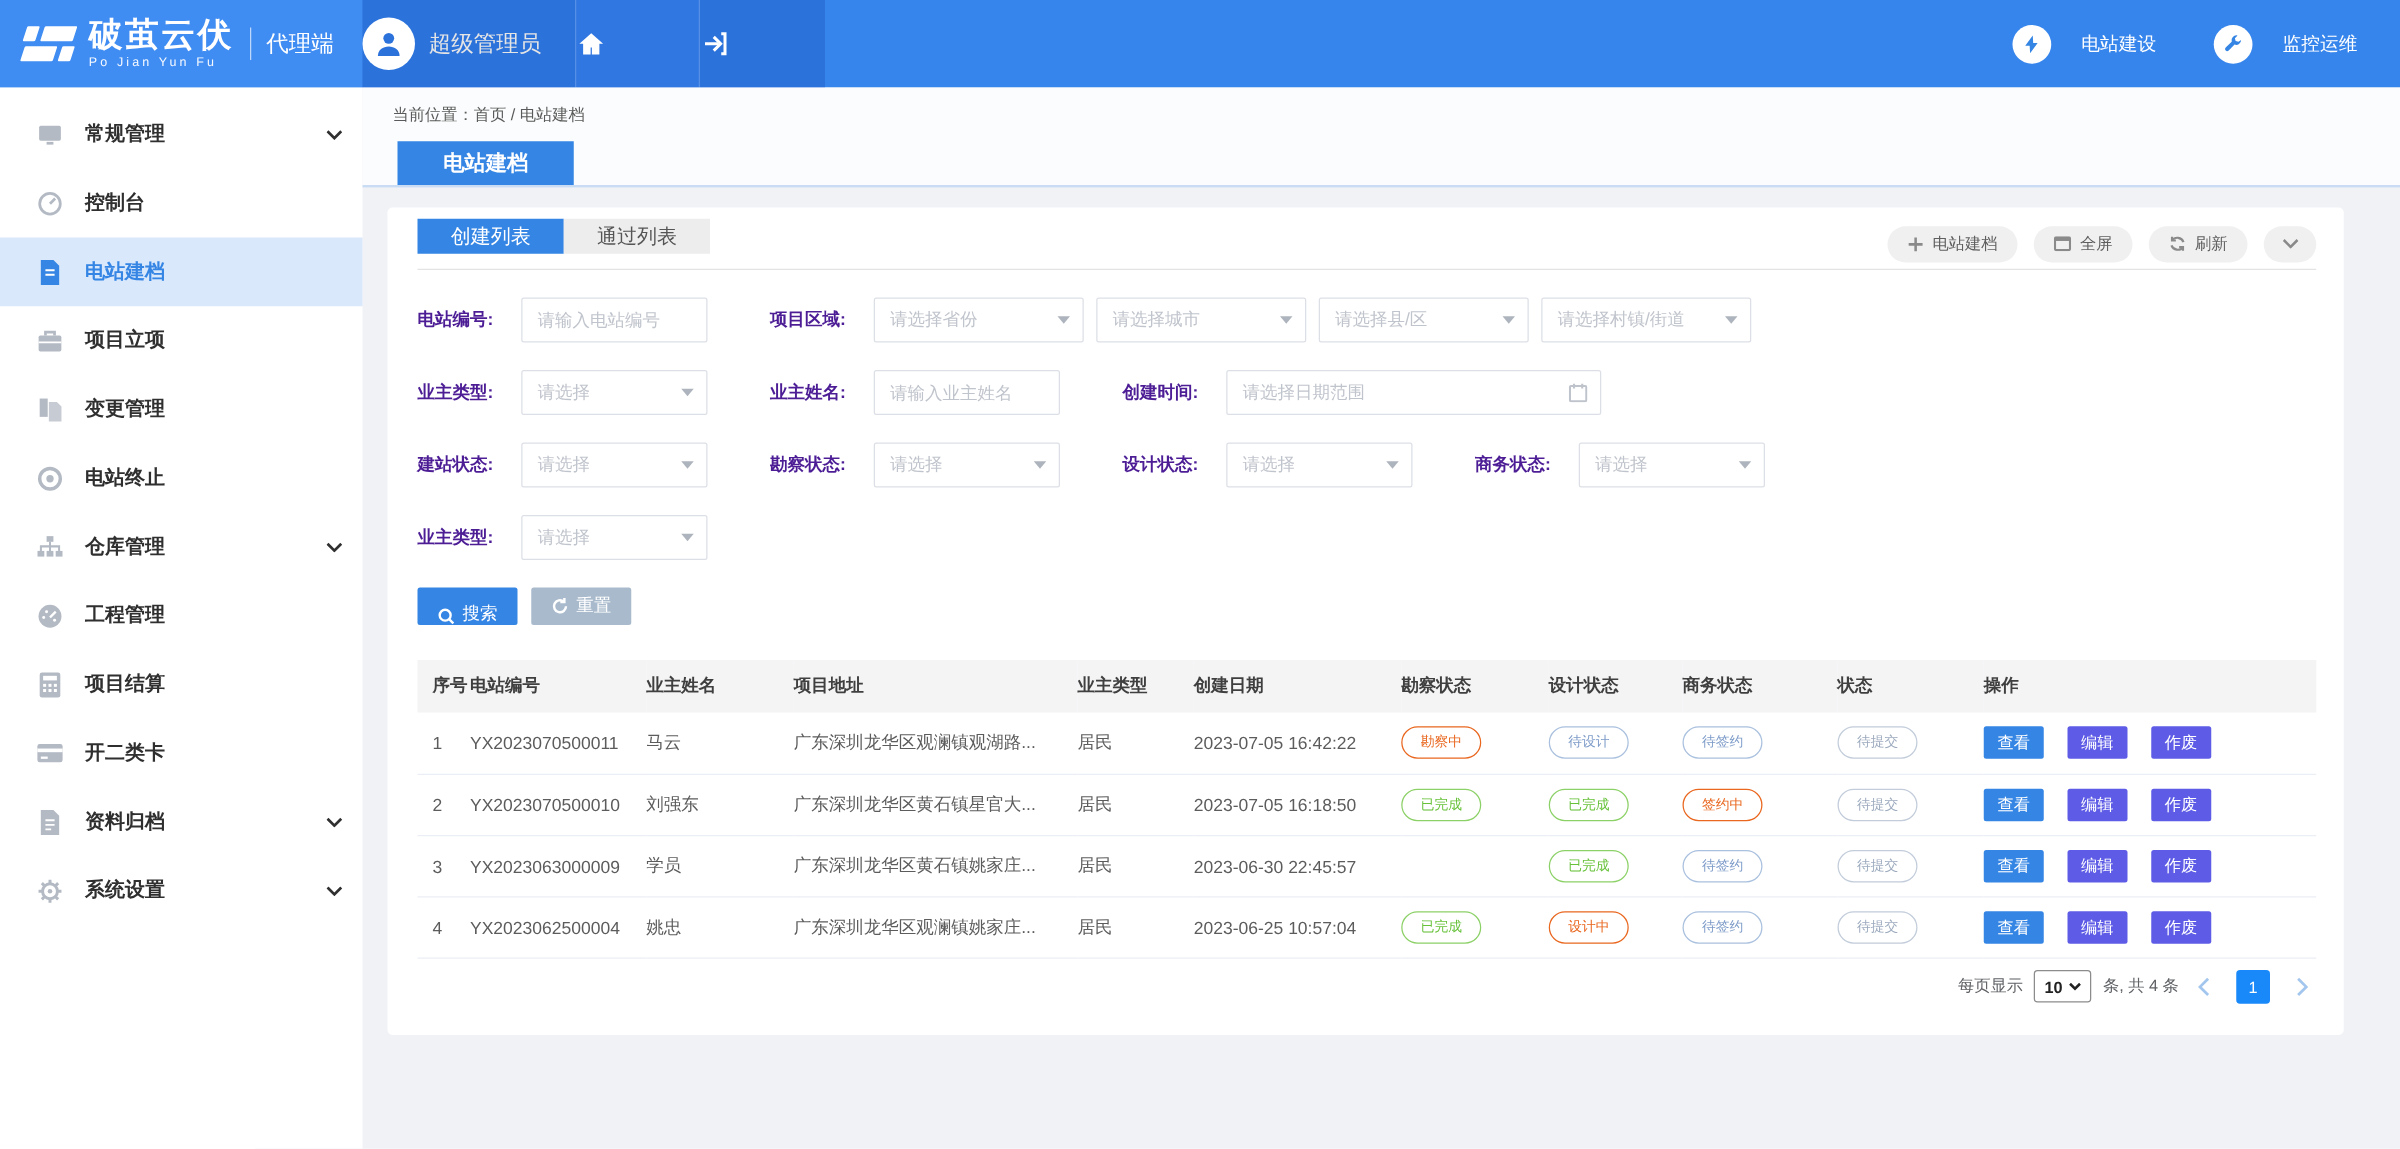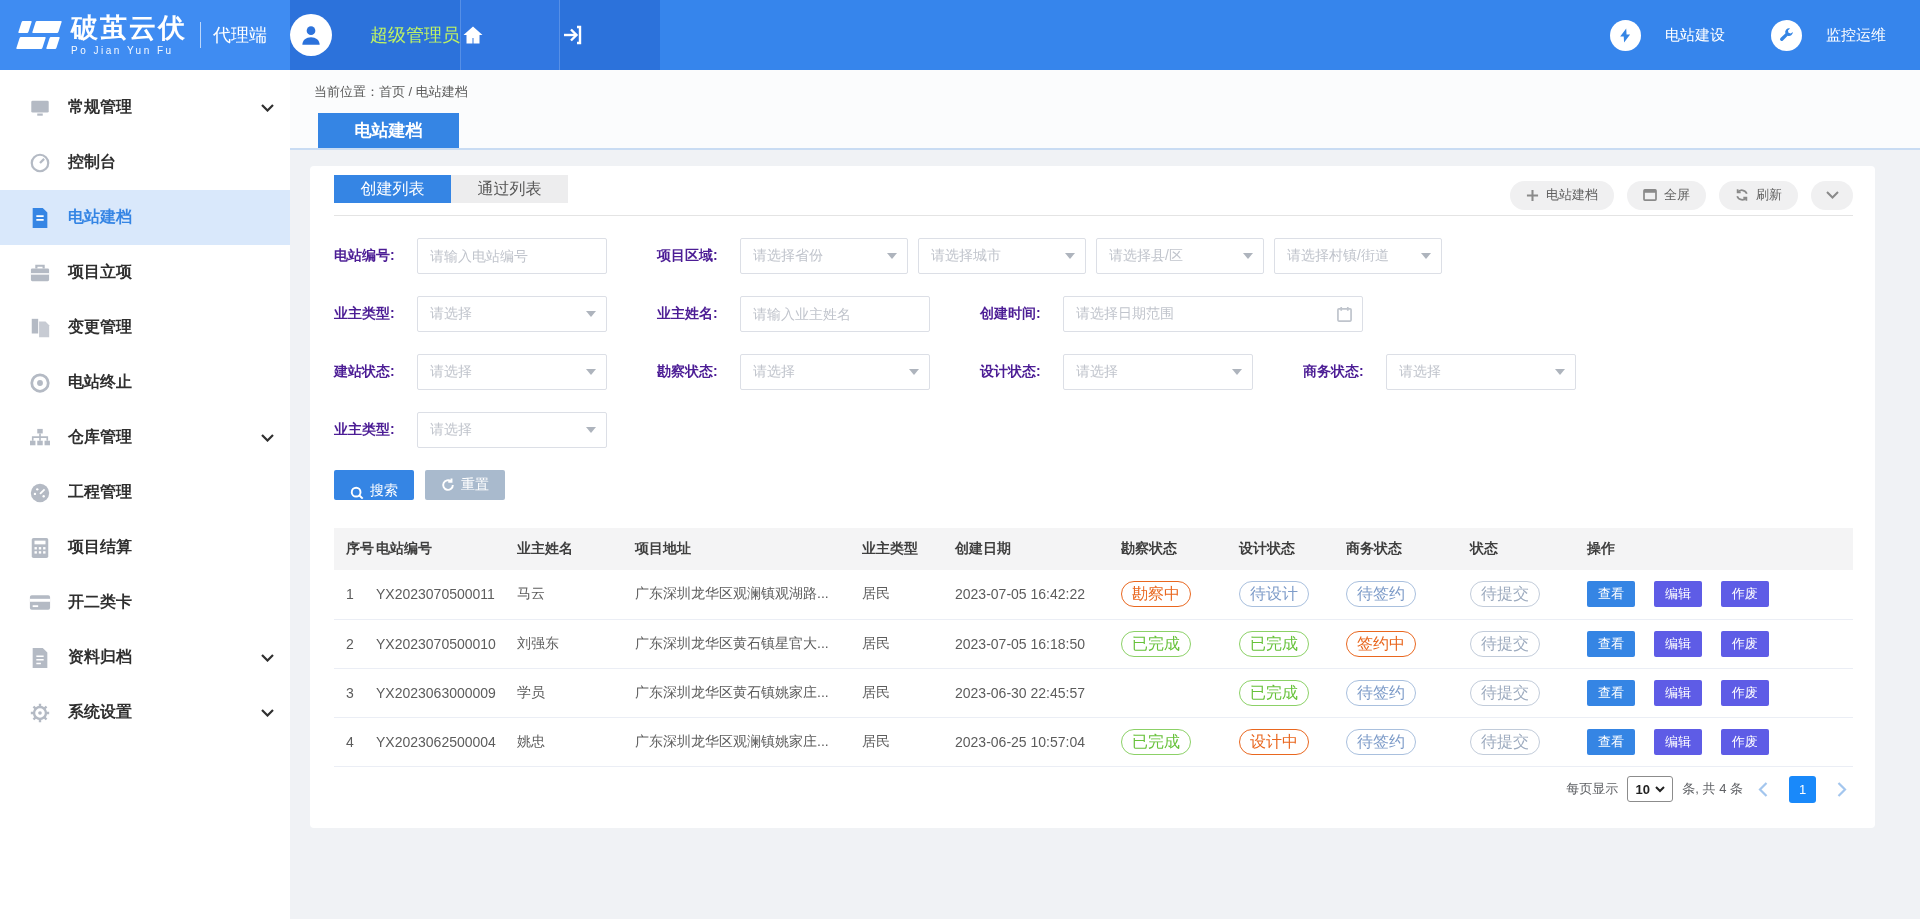--- a/index.html
+++ b/index.html
@@ -13,21 +13,21 @@
   .logo-mark { width:46px; height:38px; position:relative; flex:none; }
   .logo-mark .b1,.logo-mark .b2,.logo-mark .s1,.logo-mark .s2 { position:absolute; background:#fff; transform:skewX(-18deg); border-radius:1px; }
   .logo-mark .s1 { left:4px; top:5px; width:10px; height:12px; }
   .logo-mark .b1 { left:18px; top:5px; width:26px; height:12px; }
   .logo-mark .b2 { left:2px; top:21px; width:26px; height:12px; }
   .logo-mark .s2 { left:32px; top:21px; width:10px; height:12px; }
   .brand-text { margin-left:9px; color:#fff; line-height:1; }
   .brand-text .cn { font-size:27px; font-weight:bold; letter-spacing:2px; }
   .brand-text .en { font-size:10px; letter-spacing:2.5px; margin-top:4px; opacity:.95; }
   .edition { margin-left:13px; padding-left:12px; border-left:1px solid rgba(255,255,255,.65); color:#fff; font-size:18px; height:26px; line-height:26px; }
-  .nav-block { display:flex; align-items:center; justify-content:space-between; color:#bef264; }
+  .nav-block { display:flex; align-items:center; justify-content:flex-start; color:#e5e5e5; }
   .nav-user { width:170px; background:#2C72DB; gap:11px; }
   .avatar { width:42px; height:42px; border-radius:50%; background:#fff; display:flex; align-items:center; justify-content:center; }
   .nav-user .uname { font-size:18px; }
   .nav-home { width:100px; background:#3177E1; border-left:1px solid rgba(255,255,255,.18); border-right:1px solid rgba(255,255,255,.18); cursor:pointer; }
   .nav-logout { width:100px; background:#2C72DB; cursor:pointer; }
   .nav-right { margin-left:auto; display:flex; align-items:center; gap:46px; padding-right:34px; }
   .shortcut { display:flex; align-items:center; gap:24px; color:#fff; font-size:15px; cursor:pointer; }
   .circ { width:31px; height:31px; border-radius:50%; background:#fff; display:flex; align-items:center; justify-content:center; flex:none; }
 
   
@@ -59,38 +59,38 @@
   .pbtn .ic { color:#8A8A8A; display:flex; }
   .pbtn.sq { width:42px; padding:0; justify-content:center; }
 
   
   .filters { padding-top:22px; }
   .frow { display:flex; margin-bottom:22px; height:36px; align-items:center; }
   .fgroup { display:flex; align-items:center; margin-right:50px; }
   .flabel { width:75px; font-size:14px; font-weight:700; color:#4c1d95; flex:none; }
   .ctrl { margin-left:8px; height:36px; border:1px solid #DCDFE6; border-radius:2px; background:#fff; display:flex; align-items:center; padding:0 10px 0 12px; position:relative; }
   .ctrl .ph { font-size:14px; color:#C0C4CC; white-space:nowrap; overflow:hidden; }
-  .w170 { width:190px; } .w168 { width:168px; } .w300 { width:300px; }
+  .w170 { width:149px; } .w168 { width:168px; } .w300 { width:300px; }
   .ctrl input { border:none; outline:none; width:100%; font-size:14px; color:#333; background:transparent; font-family:inherit; }
   .ctrl input::placeholder { color:#C0C4CC; }
   .caret { margin-left:auto; width:0; height:0; border-left:5px solid transparent; border-right:5px solid transparent; border-top:6px solid #AEB4BD; flex:none; }
   .gap10 { margin-left:10px; }
   .calic { margin-left:auto; color:#BFC4CC; display:flex; flex:none; }
 
   .actions-row { display:flex; gap:11px; margin-top:0; }
   .abtn { width:80px; height:30px; border:none; border-radius:2px; color:#fff; font-size:14px; display:flex; align-items:center; justify-content:center; gap:6px; cursor:pointer; font-family:inherit; }
   .abtn.search { background:#3585E4;align-items:flex-end; }
   .abtn.reset { background:#A9BACD; }
 
   
   table.grid { margin-top:28px; width:100%; border-collapse:collapse; table-layout:fixed; }
   table.grid th { background:#F4F4F5; height:42px; text-align:left; font-size:14px; font-weight:700; color:#3F3F3F; padding:0; }
   table.grid td { height:49px; font-size:14px; color:#5C5C5C; border-bottom:1px solid #EBEEF5; padding:0; }
   table.grid tr td:first-child, table.grid tr th:first-child { padding-left:12px; }
-  .pill { display:inline-block; min-width:64px; height:26px; line-height:24px; border-radius:13px; border:1px solid; font-size:16px; text-align:center; padding:0 10px; }
+  .pill { display:inline-block; min-width:64px; height:26px; line-height:24px; border-radius:13px; border:1px solid; font-size:11px; text-align:center; padding:0 10px; }
   .pill.orange { color:#E9671F; border-color:#E9671F; }
   .pill.green  { color:#67C23A; border-color:#8CD167; }
   .pill.blue   { color:#7E9CC9; border-color:#A9C0DE; }
   .pill.grey   { color:#9DABBF; border-color:#C2CCDA; }
   .opbtn { width:48px; height:26px; border:none; border-radius:2px; color:#fff; font-size:13px; margin-right:15px; cursor:pointer; font-family:inherit; }
   .opbtn.view { background:#3585E4; }
   .opbtn.edit, .opbtn.void { background:#5E5CE6; }
 
   
   .pagerow { display:flex; justify-content:flex-end; align-items:center; margin-top:9px; font-size:13px; color:#606266; gap:9px; }

